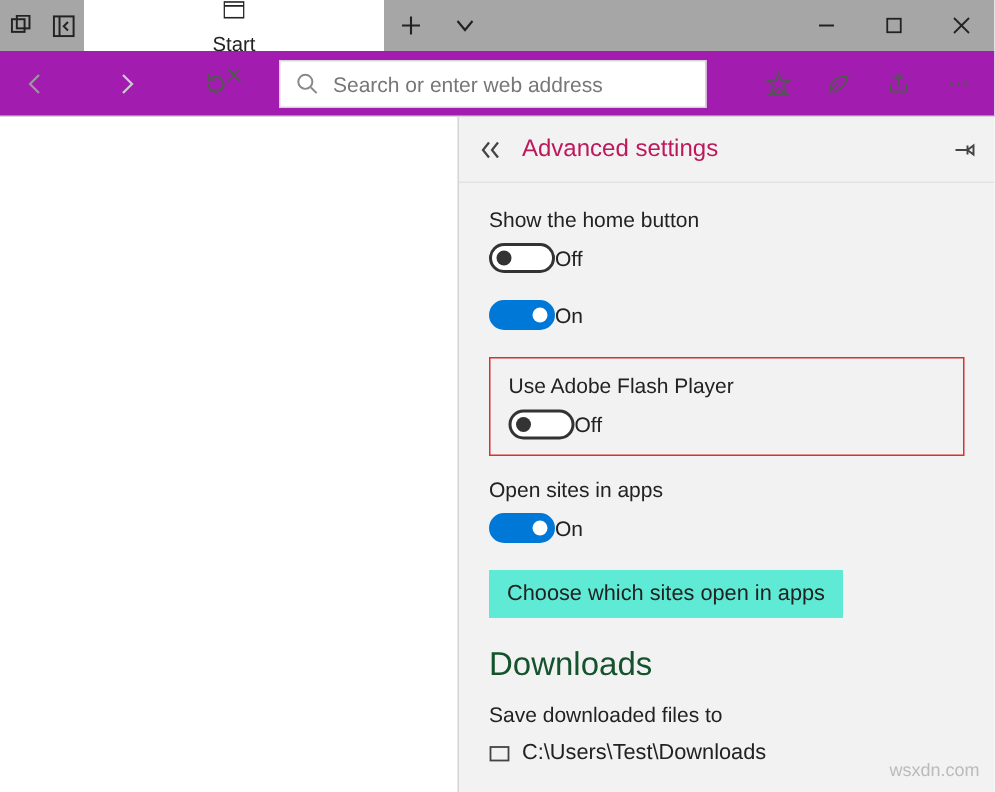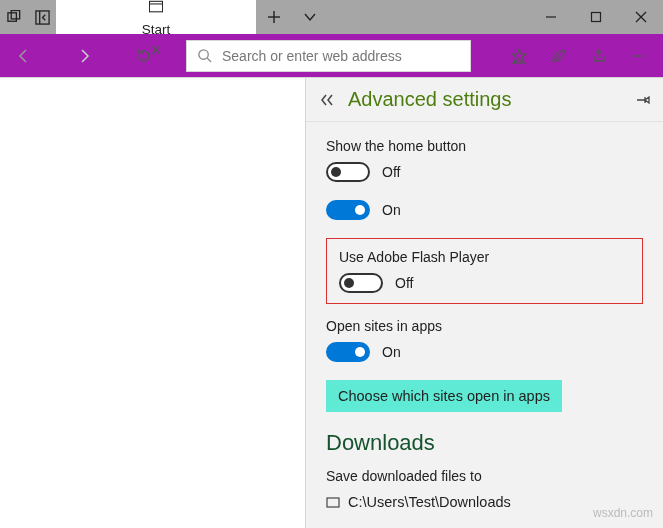--- a/index.html
+++ b/index.html
@@ -22,26 +22,26 @@
   .tool-btn { width: 36px; height: 36px; display: flex; align-items: center; justify-content: center; color: #555; }
   .addr { flex: 1; height: 32px; background: #fff; border: 1px solid #d6d6d6; display: flex; align-items: center; padding: 0 10px; gap: 10px; color: #777; font-size: 14px; }
   .right-tools { display: flex; align-items: center; gap: 4px; margin-left: 6px; }
 
   
   .content { position: relative; width: 100%; height: calc(100% - 78px); background: #fff; }
 
   
   .settings-pane { position: absolute; top: 0; right: 0; width: 358px; height: 100%; background: #f2f2f2; border-left: 1px solid #d6d6d6; display: flex; flex-direction: column; }
   .pane-header { height: 44px; display: flex; align-items: center; padding: 0 12px; gap: 12px; border-bottom: 1px solid #e2e2e2; }
-  .pane-title { font-size: 20px; color: #4d7c0f; flex: 1; }
+  .pane-title { font-size: 16px; color: #be185d; flex: 1; }
   .pane-body { padding: 16px 20px 0 20px; overflow: hidden; position: relative; flex: 1; }
 
   .setting-block { margin-bottom: 18px; }
   .setting-label { font-size: 14px; color: #222; margin-bottom: 8px; }
-  .toggle-row { display: flex; align-items: center; gap: 12px; }
+  .toggle-row { display: flex; align-items: center; }
   .toggle { width: 44px; height: 20px; border-radius: 10px; position: relative; }
   .toggle.off { background: #fff; border: 2px solid #333; }
   .toggle.off .knob { width: 10px; height: 10px; border-radius: 50%; background: #333; position: absolute; left: 3px; top: 3px; }
   .toggle.on { background: #0078d7; border: 2px solid #0078d7; }
   .toggle.on .knob { width: 10px; height: 10px; border-radius: 50%; background: #fff; position: absolute; right: 3px; top: 3px; }
   .toggle-state { font-size: 14px; color: #222; }
 
   .highlight-box { border: 1px solid #d93030; padding: 10px 12px; margin-bottom: 14px; }
 
   .choose-btn { display: inline-block; background: #5eead4; border: none; padding: 8px 12px; font-size: 14.5px; color: #222; }

